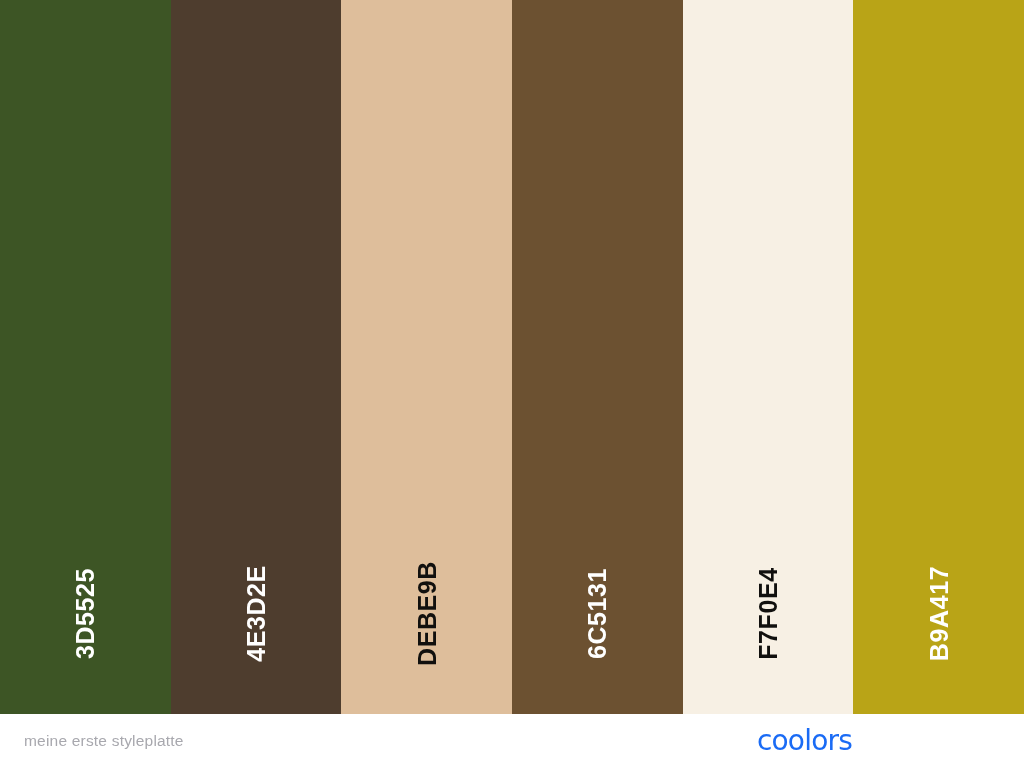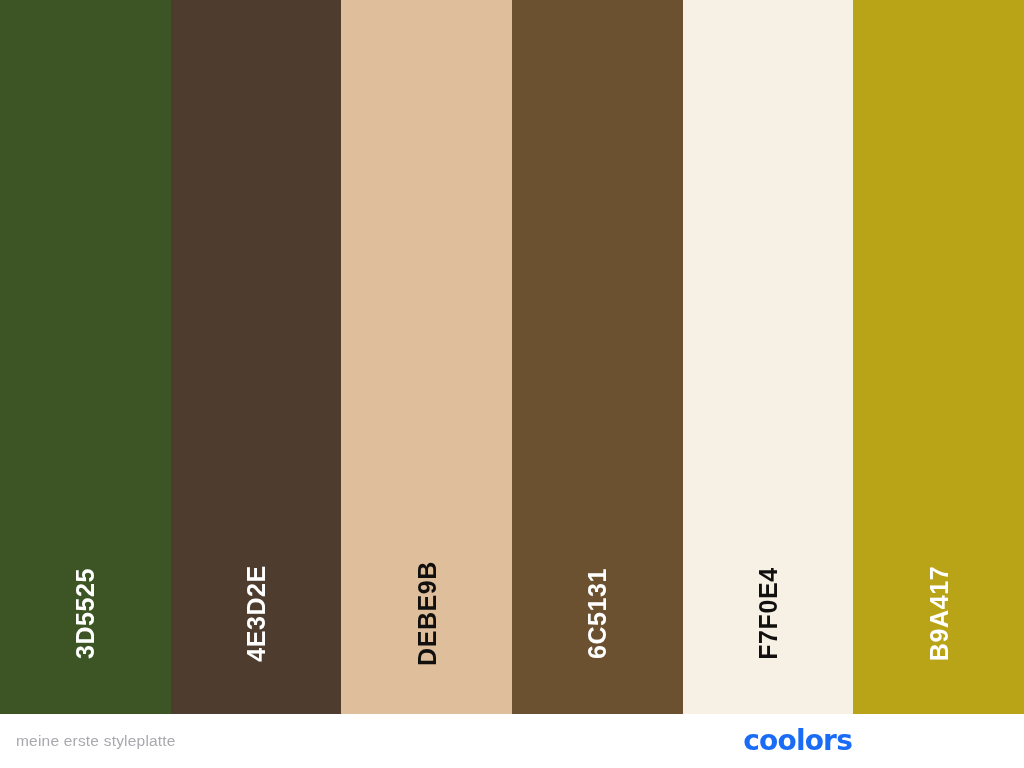--- a/index.html
+++ b/index.html
@@ -58,42 +58,42 @@
   .label-dark  { color: #11100e; }
 
   
   #palette-footer {
     flex: 1 1 auto;
     width: 876px;
     background: #ffffff;
     display: flex;
     align-items: center;
     justify-content: space-between;
-    padding: 0 24px 0 16px;
+    padding: 0 24px 0 24px;
   }
 
   #palette-title {
     font-family: "Liberation Sans", sans-serif;
     font-size: 15.5px;
     font-weight: 400;
     color: #a8a8ae;
     letter-spacing: 0.2px;
     white-space: nowrap;
   }
 
   #coolors-logo {
     display: flex;
     align-items: center;
     line-height: 1;
   }
 
   #coolors-logo-text {
     font-family: "DejaVu Sans", sans-serif;
     font-size: 28px;
-    font-weight: bold;
+    font-weight: normal;
     color: #1a6bf5;
     letter-spacing: -0.8px;
     text-transform: lowercase;
   }
 </style>
 </head>
 <body>
 
 <div id="palette-page">
 

